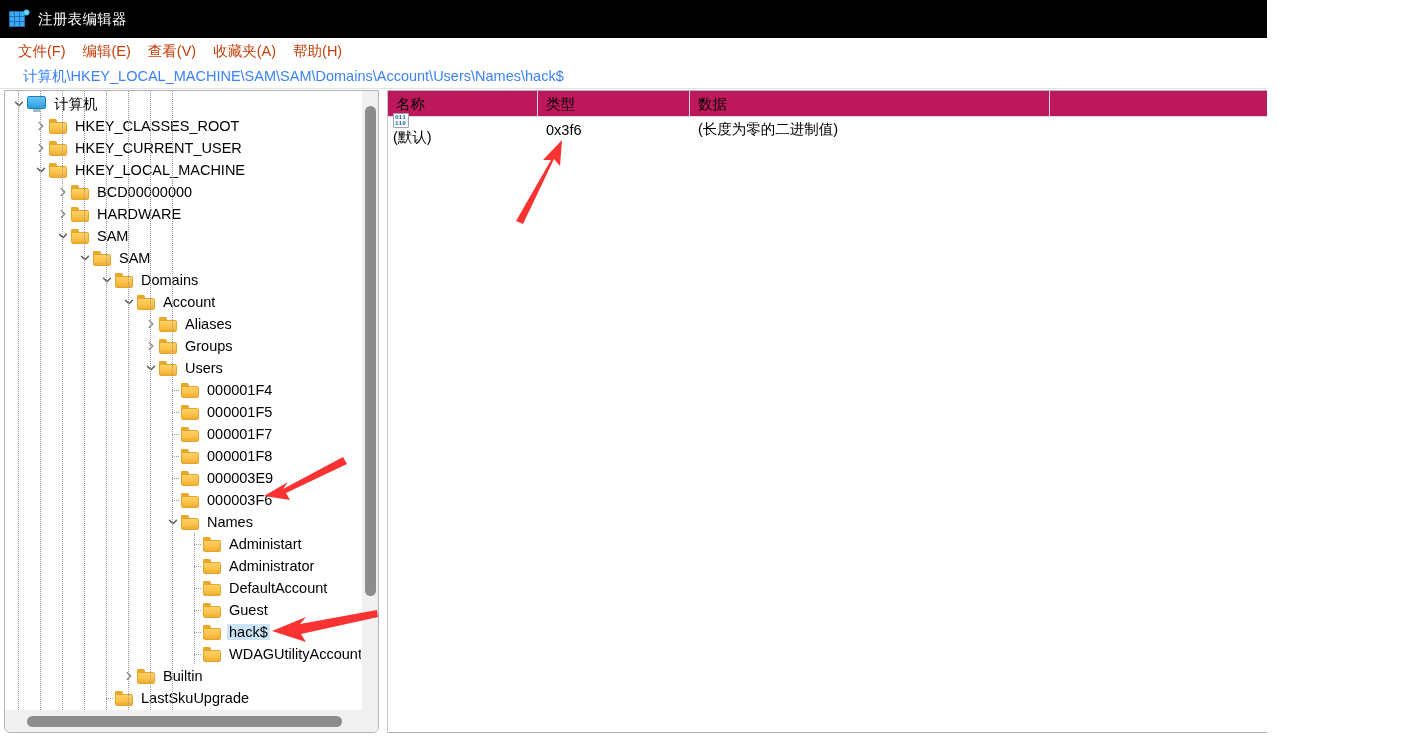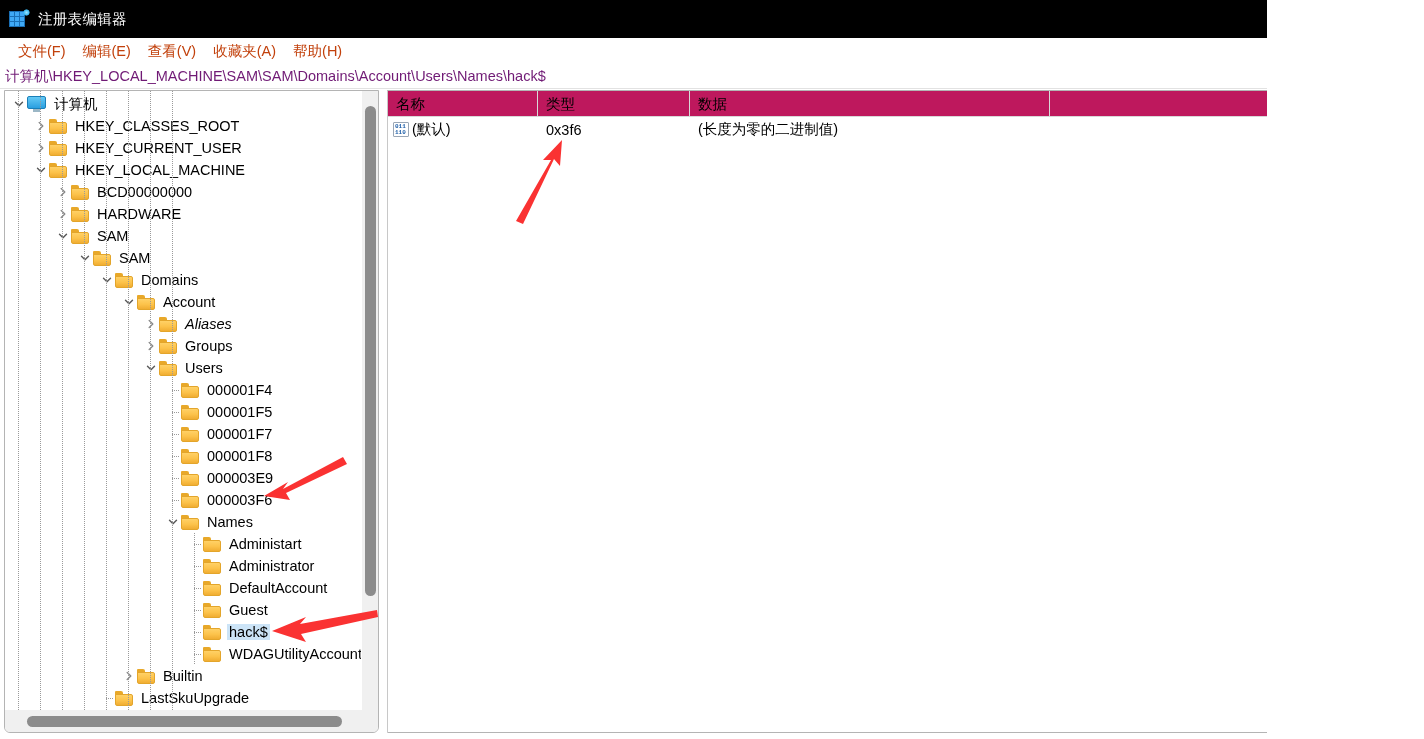--- a/index.html
+++ b/index.html
@@ -83,22 +83,23 @@
   
   #addressbar {
     position: absolute; left: 0; top: 64px;
     width: 1424px; height: 25px;
     background: #ffffff;
     border-bottom: 1px solid #e2e2e2;
     display: flex; align-items: center;
     padding-left: 5px;
   }
   #address-text {
-    font-size: 14.5px; color: #701a75;
+    font-size: 14.5px; color: #3b82f6;
     white-space: nowrap;
+    margin-left: 18px;
   }
 
   
   #tree-panel {
     position: absolute; left: 4px; top: 90px;
     width: 375px; height: 643px;
     background: #ffffff;
     border: 1px solid #b4b4b4;
     border-radius: 0 0 6px 6px;
     overflow: hidden;
@@ -242,21 +243,21 @@
   #col-name { width: 150px; }
   #col-type { width: 152px; }
   #col-data { width: 360px; }
   #col-filler { flex: 1; border-right: none; }
 
   #list-rows { position: relative; }
   .lrow {
     height: 25px; display: flex; align-items: center;
     font-size: 14.5px; color: #000000;
   }
-  .lcell { display: flex; align-items: center; white-space: nowrap; }
+  .lcell { display: flex; align-items: flex-start; white-space: nowrap; flex-direction: column; }
   .lcell-name { width: 150px; padding-left: 5px; }
   .lcell-type { width: 152px; padding-left: 8px; }
   .lcell-data { width: 360px; padding-left: 8px; }
 
   .icon-binary {
     width: 16px; height: 15px; flex: none; margin-right: 3px;
     position: relative;
     background: #ffffff;
     border: 1px solid #9aa6b5;
     border-radius: 1px;
@@ -454,21 +455,21 @@
               <svg width="10" height="10" viewBox="0 0 10 10">
                 <path d="M1.5 3.2 L5 6.8 L8.5 3.2" fill="none" stroke="#5a5a5a" stroke-width="1.4" stroke-linecap="round" stroke-linejoin="round"></path>
               </svg>
             </div>
             <div class="icon-folder">
               <div class="tab"></div>
               <div class="body"></div>
             </div>
             <span class="tlabel">Account</span>
           </div>
-          <div class="tnode" style="padding-left: 138px; font-style: italic;">
+          <div class="tnode" style="padding-left: 138px;">
             <div class="twist">
               <svg width="10" height="10" viewBox="0 0 10 10">
                 <path d="M3.2 1.5 L6.8 5 L3.2 8.5" fill="none" stroke="#8a8a8a" stroke-width="1.4" stroke-linecap="round" stroke-linejoin="round"></path>
               </svg>
             </div>
             <div class="icon-folder">
               <div class="tab"></div>
               <div class="body"></div>
             </div>
             <span class="tlabel">Aliases</span>

